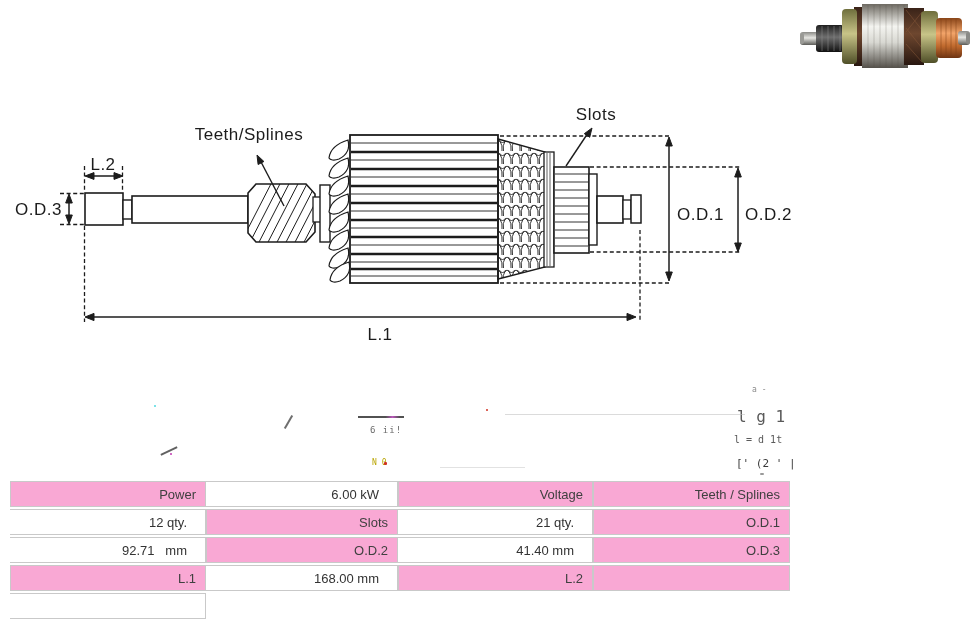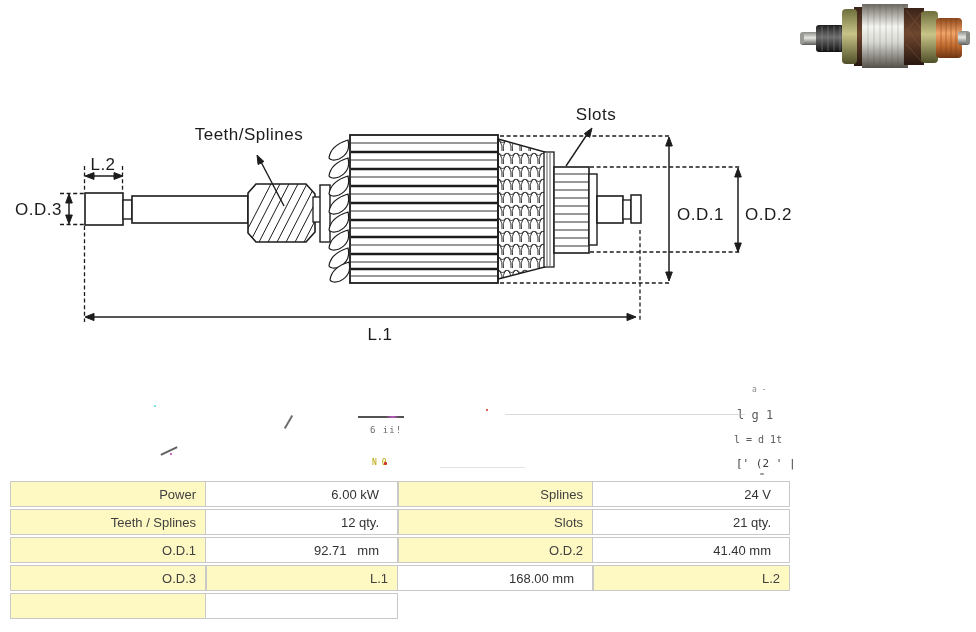--- a/index.html
+++ b/index.html
@@ -9,21 +9,21 @@
   
   #diagram-svg{position:absolute;left:0;top:0;}
   .dim-label{font-family:"Liberation Sans",sans-serif;font-size:17px;fill:#1c1c1c;letter-spacing:.5px;}
 
   
   #photo-svg{position:absolute;left:795px;top:0;}
 
   
   .artifact{position:absolute;font-family:"DejaVu Sans Mono",monospace;line-height:1;user-select:none;}
   .af-a   {left:752px;top:386px;font-size:8px;color:#8a8a8a;}
-  .af-1   {left:737px;top:409px;font-size:12px;color:#5a5a5a;}
+  .af-1   {left:737px;top:409px;font-size:16px;color:#5a5a5a;}
   .af-2   {left:734px;top:435px;font-size:10px;color:#5a5a5a;}
   .af-3   {left:736px;top:458px;font-size:11px;color:#3a3a3a;}
   .af-mid {left:370px;top:426px;font-size:9px;color:#6a6a6a;letter-spacing:1px;}
   .af-mid2{left:372px;top:459px;font-size:8px;color:#b9a400;}
   .line-art{position:absolute;background:#222;}
   .la-dash{left:358px;top:416px;width:46px;height:2px;background:linear-gradient(90deg,#333 60%,#b03ab0 75%,#333 90%);opacity:.85;}
   .la-faint{left:505px;top:414px;width:240px;height:1px;background:#bdbdbd;opacity:.55;}
   .la-faint2{left:440px;top:467px;width:85px;height:1px;background:#cfcfcf;opacity:.6;}
   .la-diag1{left:160px;top:450px;width:18px;height:2px;background:#3a3a3a;transform:rotate(-25deg);opacity:.8;}
   .la-diag2{left:281px;top:421px;width:15px;height:2px;background:#4a4a4a;transform:rotate(-60deg);opacity:.8;}
@@ -33,21 +33,21 @@
   .dot-red2{left:384px;top:462px;background:#d03020;width:3px;height:3px;}
   .dot-mag{left:170px;top:453px;background:#c03ab0;}
   .dot-gray{left:760px;top:473px;background:#9a9a9a;width:4px;height:2px;}
 
   
   #spec-table{position:absolute;left:10px;top:481px;width:780px;
               display:grid;grid-template-columns:196px 192px 195px 197px;
               grid-auto-rows:26px;row-gap:2px;font-size:13px;}
   .cell{box-sizing:border-box;border:1px solid #c9c9c9;display:flex;align-items:center;
         justify-content:flex-end;white-space:pre;}
-  .cell.lab{background:#fef9c3;padding-right:9px;color:#404040;}
+  .cell.lab{background:#f9a8d4;padding-right:9px;color:#404040;}
   .cell.val{background:#ffffff;padding-right:18px;color:#333;border-left:none;}
 </style>
 </head>
 <body>
 
 <div id="page">
 
   <svg id="diagram-svg" width="800" height="360" viewBox="0 0 800 360">
     <defs>
       <clipPath id="splineClip">
@@ -293,22 +293,21 @@
   <div class="dot dot-cyan"></div>
   <div class="dot dot-red"></div>
   <div class="dot dot-red2"></div>
   <div class="dot dot-mag"></div>
   <div class="dot dot-gray"></div>
 
   <div id="spec-table">
 
     <div class="cell lab">Power</div>
     <div class="cell val">6.00 kW</div>
-    <div class="cell lab">Splines</div>
-    <div class="cell val">24 V</div>
+    <div class="cell lab">Voltage</div>
 
     <div class="cell lab">Teeth / Splines</div>
     <div class="cell val">12 qty.</div>
     <div class="cell lab">Slots</div>
     <div class="cell val">21 qty.</div>
 
     <div class="cell lab">O.D.1</div>
     <div class="cell val">92.71   mm</div>
     <div class="cell lab">O.D.2</div>
     <div class="cell val">41.40 mm</div>

